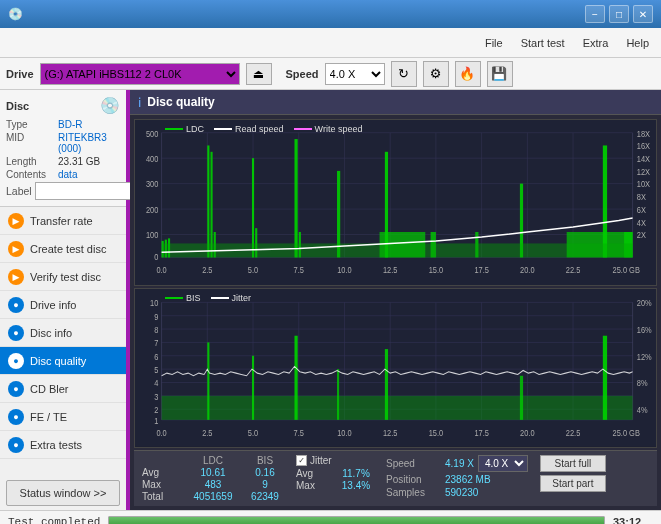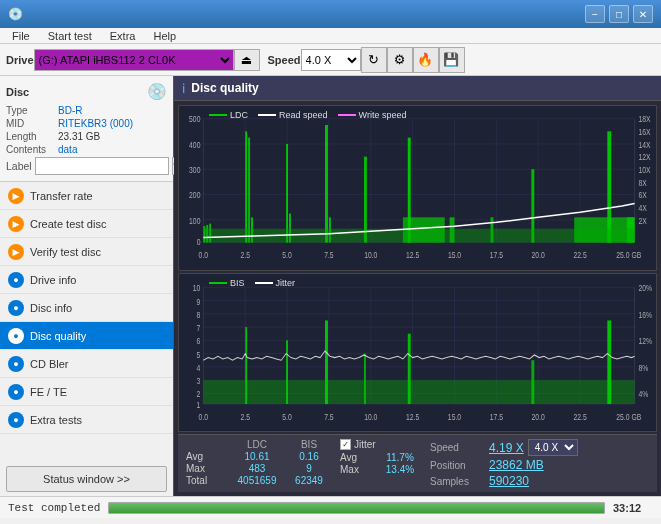--- a/index.html
+++ b/index.html
@@ -5,37 +5,37 @@
     * { box-sizing: border-box; margin: 0; padding: 0; }
     body { font-family: 'Segoe UI', Tahoma, sans-serif; font-size: 11px; background: #f0f0f0; width: 661px; height: 524px; overflow: hidden; }
 
     
     .titlebar { background: linear-gradient(to bottom, #4a90d9, #2c6fad); color: white; height: 28px; display: flex; align-items: center; justify-content: space-between; padding: 0 8px; }
     .titlebar-title { display: flex; align-items: center; gap: 6px; font-size: 12px; }
     .titlebar-controls { display: flex; gap: 4px; }
     .titlebar-btn { width: 20px; height: 18px; border: 1px solid rgba(255,255,255,0.4); background: rgba(255,255,255,0.15); color: white; font-size: 10px; cursor: pointer; display: flex; align-items: center; justify-content: center; border-radius: 2px; }
 
     
-    .menubar { background: #f5f5f5; border-bottom: 1px solid #ccc; height: 16px; display: flex; align-items: center; padding: 0 4px; gap: 2px; }
+    .menubar { background: #f5f5f5; border-bottom: 1px solid #ccc; height: 30px; display: flex; align-items: center; padding: 0 4px; gap: 2px; justify-content: flex-end; }
     .menu-item { padding: 2px 8px; font-size: 11px; cursor: pointer; color: #333; border-radius: 2px; }
 
     
-    .toolbar { background: #f5f5f5; border-bottom: 1px solid #ccc; height: 32px; display: flex; align-items: center; padding: 0 6px; }
+    .toolbar { background: #f5f5f5; border-bottom: 1px solid #ccc; height: 32px; display: flex; align-items: center; padding: 0 6px; gap: 6px; }
     .toolbar-label { font-size: 11px; font-weight: bold; color: #333; }
     .drive-select { height: 22px; font-size: 11px; min-width: 200px; border: 1px solid #aaa; background: #a21caf; }
     .eject-btn { width: 26px; height: 22px; background: #e8e8e8; border: 1px solid #aaa; cursor: pointer; display: flex; align-items: center; justify-content: center; font-size: 12px; }
     .speed-label { font-size: 11px; font-weight: bold; color: #333; margin-left: 8px; }
     .speed-select { height: 22px; font-size: 11px; width: 60px; border: 1px solid #aaa; background: white; }
     .toolbar-icon-btn { width: 26px; height: 26px; background: #e8e8e8; border: 1px solid #aaa; cursor: pointer; display: flex; align-items: center; justify-content: center; font-size: 13px; }
 
     
     .main { display: flex; height: calc(524px - 28px - 22px - 32px - 22px); }
 
     
-    .sidebar { width: 174px; background: #f0f0f0; border-right: 1px solid #a21caf; display: flex; flex-direction: column; }
+    .sidebar { width: 130px; background: #f0f0f0; border-right: 4px solid #a21caf; display: flex; flex-direction: column; }
     .disc-info-panel { padding: 6px; border-bottom: 1px solid #ccc; background: #f5f5f5; }
     .disc-header { display: flex; align-items: center; justify-content: space-between; margin-bottom: 4px; }
     .disc-title { font-weight: bold; font-size: 11px; color: #333; }
     .disc-icon { font-size: 16px; color: #666; }
     .disc-row { display: flex; font-size: 10px; margin-bottom: 2px; }
     .disc-row-label { color: #555; width: 52px; flex-shrink: 0; }
     .disc-row-value { color: #0066cc; font-weight: 500; }
     .disc-row-value.black { color: #333; }
     .label-input-row { display: flex; align-items: center; gap: 3px; margin-top: 2px; }
     .label-text { color: #555; font-size: 10.5px; width: 30px; }
@@ -84,21 +84,21 @@
     
     .stats-panel { background: #3a3a4a; border-top: 1px solid #555; padding: 4px 8px; display: flex; align-items: flex-start; gap: 8px; font-size: 10px; }
     .stats-header { color: #aaa; text-align: center; font-size: 10px; }
     .stats-row-label { color: #ccc; font-size: 10px; }
     .stats-row-val { color: #60ddff; text-align: center; font-size: 10px; }
     .jitter-section { display: flex; flex-direction: column; gap: 2px; }
     .checkbox { width: 11px; height: 11px; border: 1px solid #aaa; background: white; display: flex; align-items: center; justify-content: center; font-size: 8px; color: #333; }
     .speed-info { display: flex; flex-direction: column; gap: 2px; }
     .speed-row { display: flex; gap: 4px; align-items: center; }
     .speed-key { color: #aaa; font-size: 10px; width: 55px; }
-    .speed-val { color: #60ddff; font-size: 12px; text-decoration: underline; }
+    .speed-val { color: #60ddff; font-size: 10px; }
     .start-buttons { display: flex; flex-direction: column; gap: 3px; margin-left: 4px; }
     .start-btn { background: #e0e0e0; border: 1px solid #999; color: #333; font-size: 10px; padding: 2px 6px; cursor: pointer; width: 66px; text-align: center; }
     .speed-dropdown { background: #404060; border: 1px solid #666; color: #fff; font-size: 10px; padding: 1px 2px; width: 50px; }
 
     .svg-chart { width: 100%; height: 100%; }
 
     
     .status-window-btn { display: flex; align-items: center; justify-content: center; height: 26px; margin: 4px 6px; background: #e8e8e8; border: 1px solid #aaa; cursor: pointer; font-size: 11px; color: #333; border-radius: 2px; }
   </style>
 </head>
@@ -438,20 +438,24 @@
           <div class="speed-row">
             <span class="speed-key">Position</span>
             <span class="speed-val">23862 MB</span>
           </div>
           <div class="speed-row">
             <span class="speed-key">Samples</span>
             <span class="speed-val">590230</span>
           </div>
         </div>
 
+        <div class="start-buttons">
+          <button class="start-btn">Start full</button>
+          <button class="start-btn">Start part</button>
+        </div>
       </div>
     </div>
   </div>
 </div>
 
 <div class="statusbar">
   <span class="status-label">Test completed</span>
   <div class="progress-bar-container">
     <div class="progress-bar-fill" style="width: 100%;"></div>
   </div>

